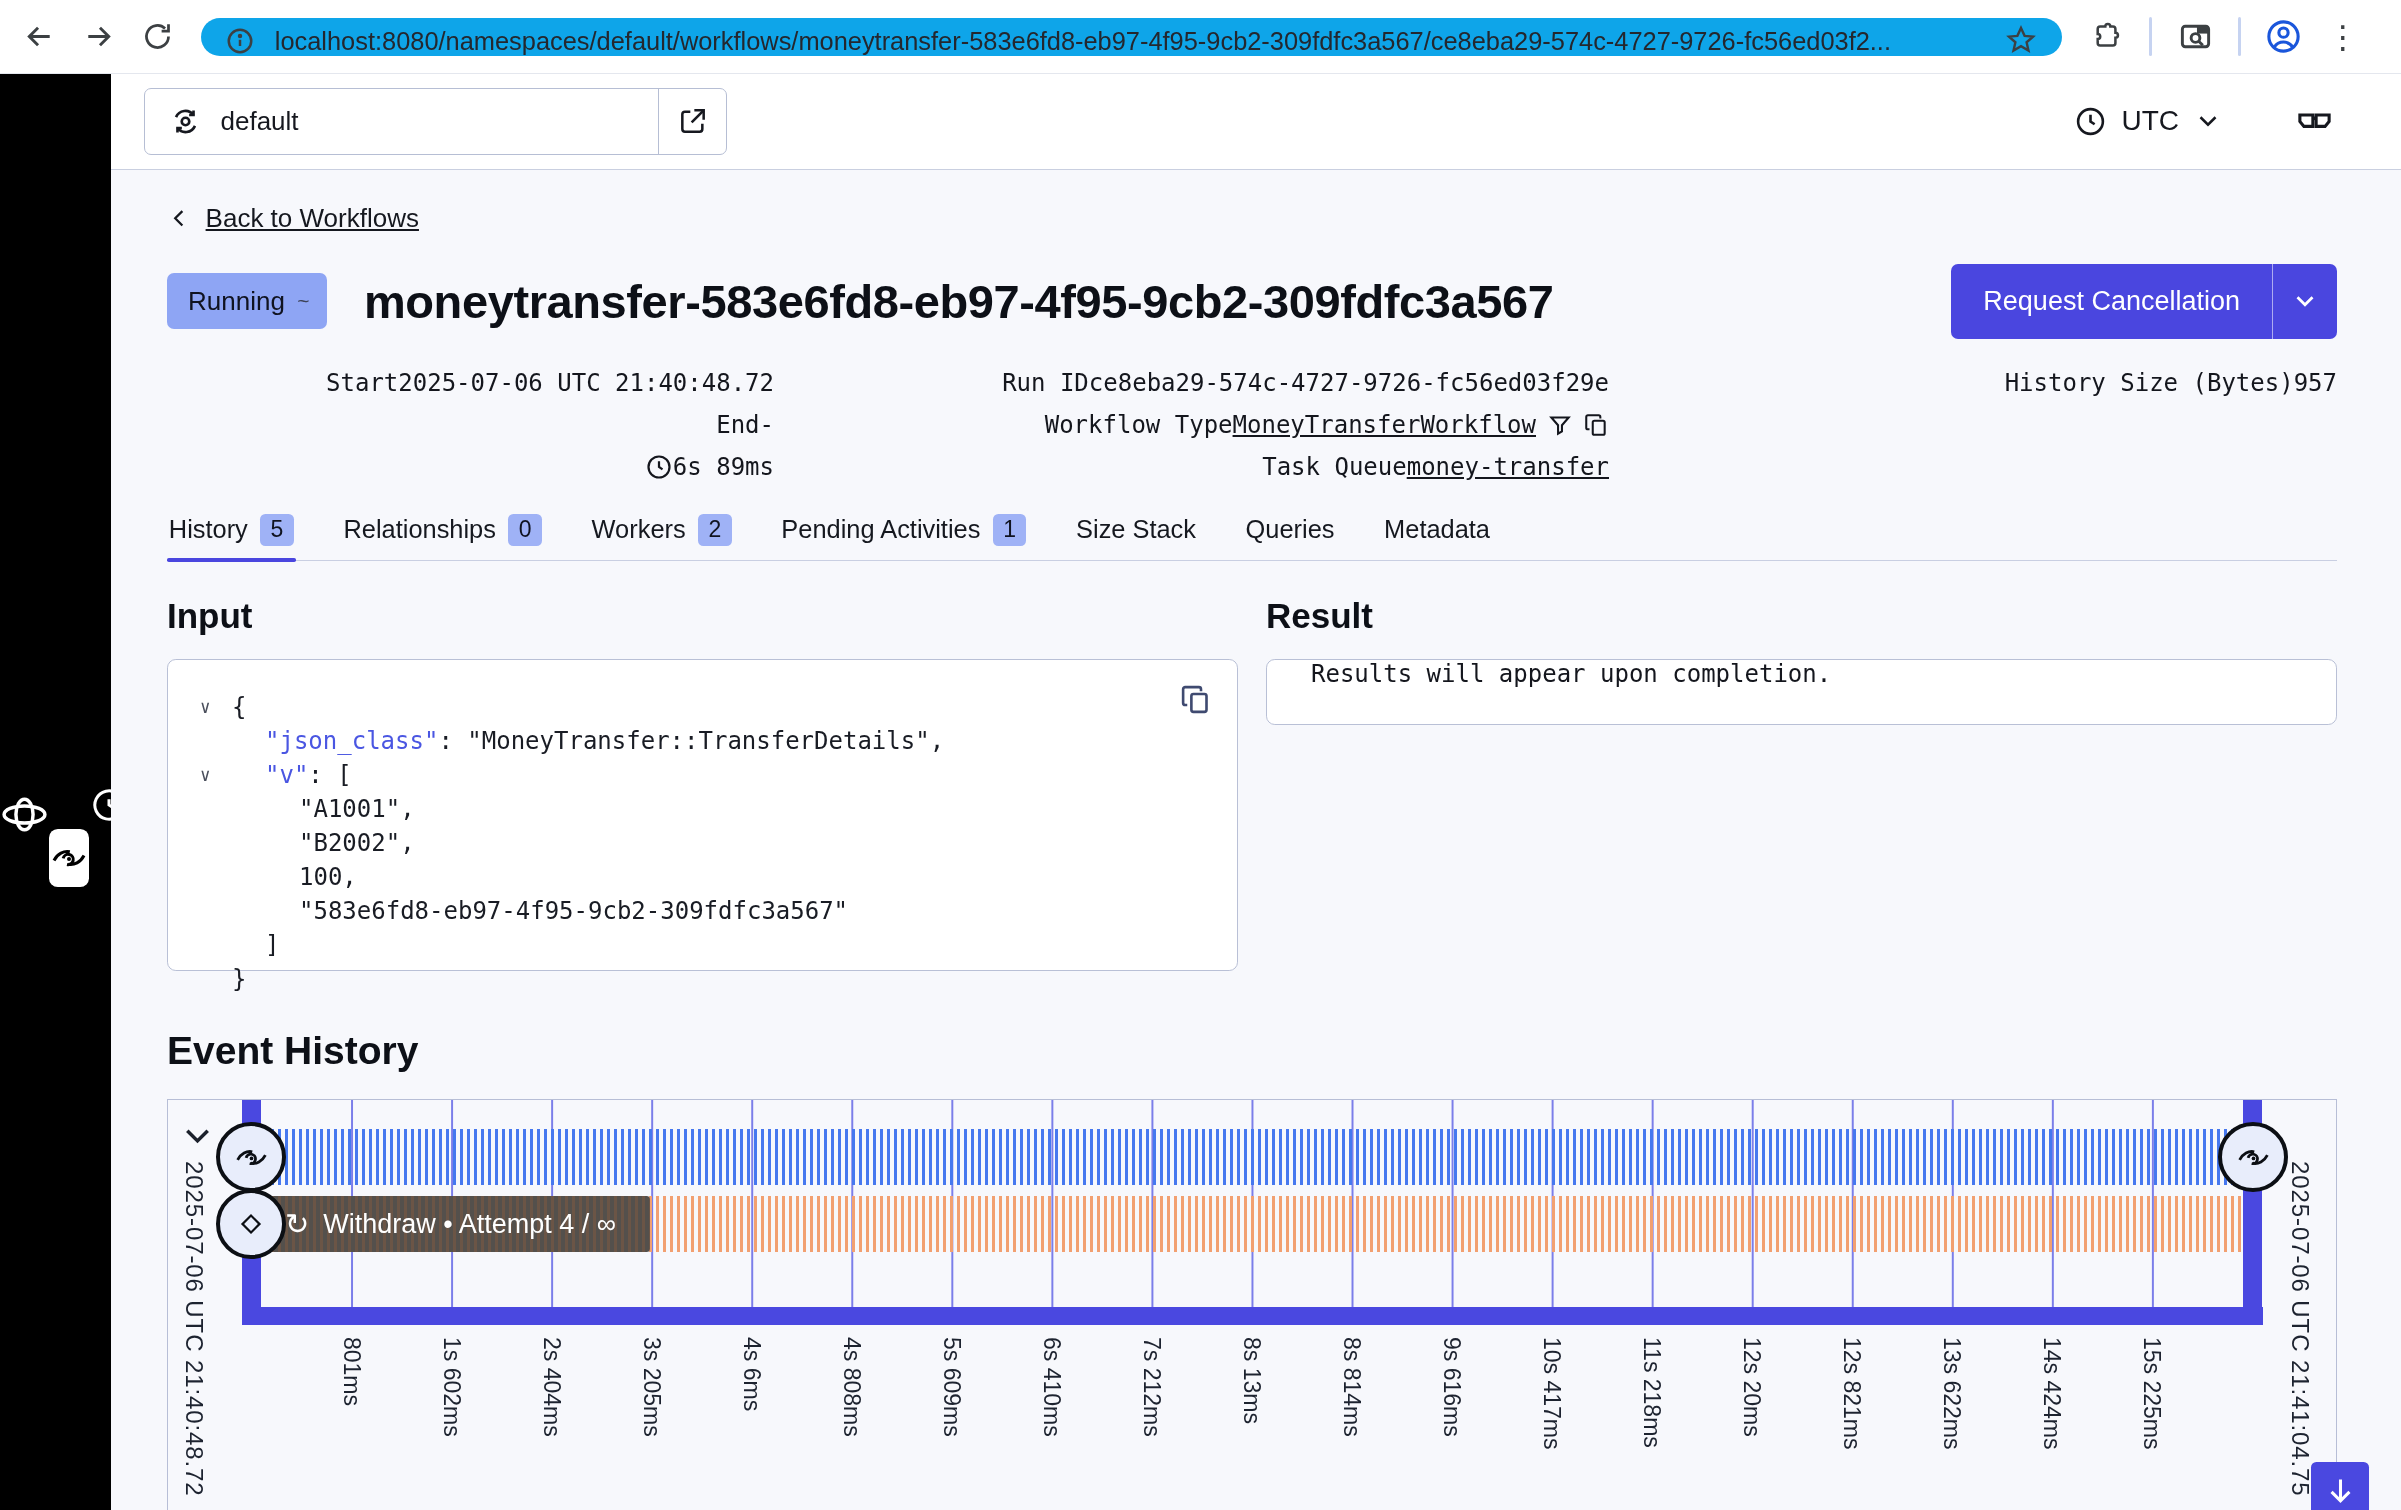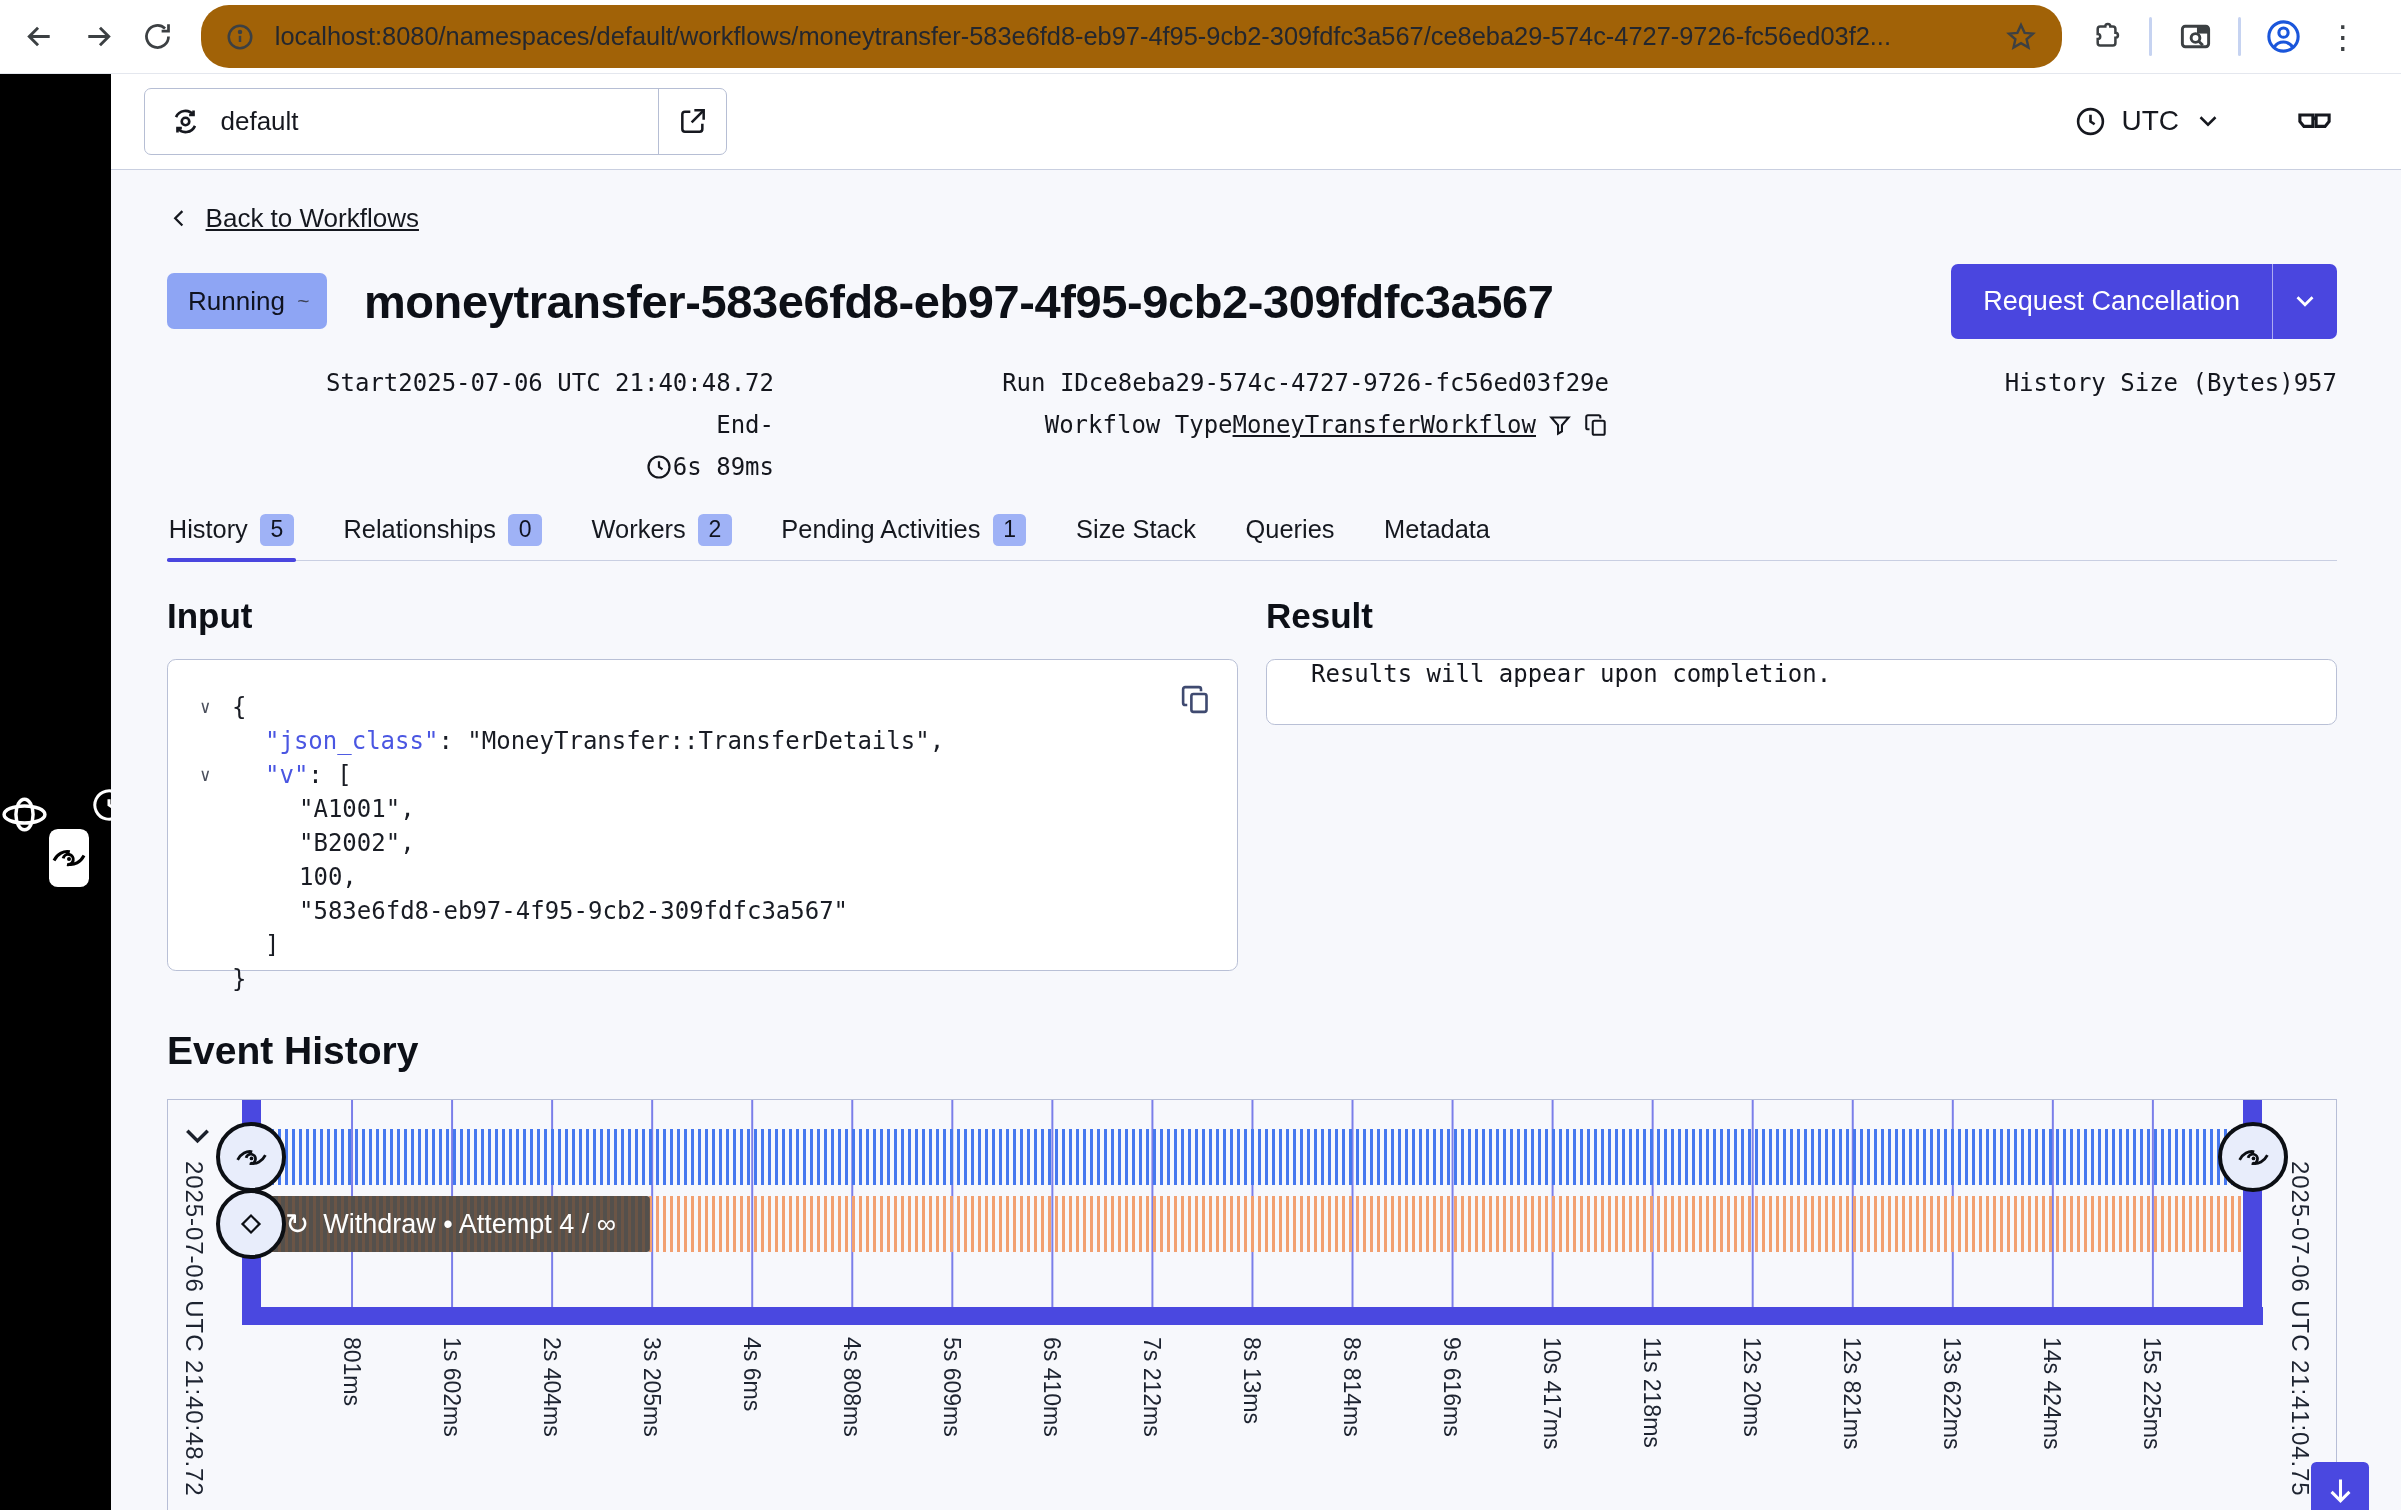--- a/index.html
+++ b/index.html
@@ -3,22 +3,22 @@
 <meta charset="utf-8">
 <style>
   * { margin:0; padding:0; box-sizing:border-box; }
   html,body { width:2401px; height:1510px; overflow:hidden; background:#f7f8fc;
               font-family:"Liberation Sans", sans-serif; color:#111522; }
 
   
   .browser { height:74px; background:#ffffff; display:flex; align-items:center; border-bottom:0.9px solid #e4e7ee; }
   .b-ico { width:40px; height:40px; display:flex; align-items:center; justify-content:center;
            color:#3c4043; font-size:33px; margin-left:19.3px; flex:0 0 auto; }
-  .url-pill { height:63px; background:#a16207; border-radius:28px; margin-left:23px;
-              flex:0 0 1861px; display:flex; align-items:center; padding:0 24.6px; }
+  .url-pill { height:38px; background:#0ea5e9; border-radius:28px; margin-left:23px;
+              flex:0 0 1861px; display:flex; align-items:flex-end; padding:0 24.6px; }
   .url-pill .info { color:#3c4043; margin-right:19.3px; display:flex; }
   .url-text { font-size:25.4px; color:#24272e; white-space:nowrap; overflow:hidden; flex:1; }
   .url-pill .star { color:#3c4043; display:flex; margin-left:16px; }
   .b-right { display:flex; align-items:center; margin-left:24.6px; gap:23px; }
   .b-div { width:2.6px; height:39px; background:#c6d3f1; border-radius:1.8px; }
   .kebab { font-size:32px; color:#3c4043; letter-spacing:0; }
 
   
   .app { display:flex; height:1437px; }
   .sidenav { width:111px; background:#000; display:flex; align-items:center; flex:0 0 111px; }
@@ -369,20 +369,26 @@
                   </svg>
               </span>
               <span class="d-icn">
                 <svg width="26" height="26" viewBox="0 0 24 24" fill="none" stroke="currentColor" stroke-width="1.9">
                     <rect x="9" y="8" width="11" height="13" rx="1.5"></rect>
                     <path d="M6 16H4.5A1.5 1.5 0 0 1 3 14.5v-10A1.5 1.5 0 0 1 4.5 3h10A1.5 1.5 0 0 1 16 4.5V6"></path>
                   </svg>
               </span>
             </span>
           </div>
+          <div class="d-row">
+            <span>Task Queue</span>
+            <span class="d-val">
+                <span class="d-link">money-transfer</span>
+              </span>
+          </div>
         </div>
         <div class="d-col c3">
           <div class="d-row">
             <span>History Size (Bytes)</span>
             <span class="d-val">957</span>
           </div>
         </div>
       </div>
 
       

